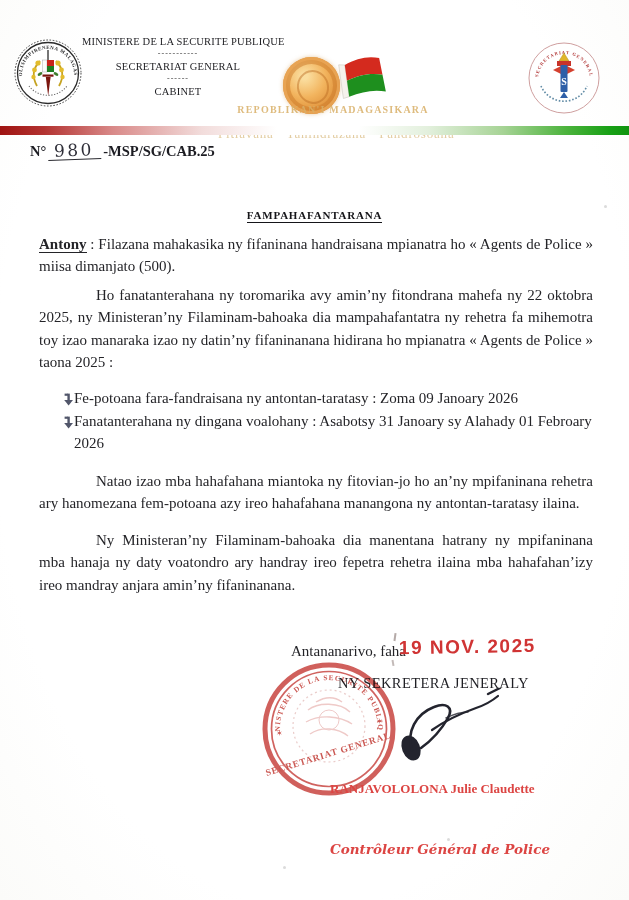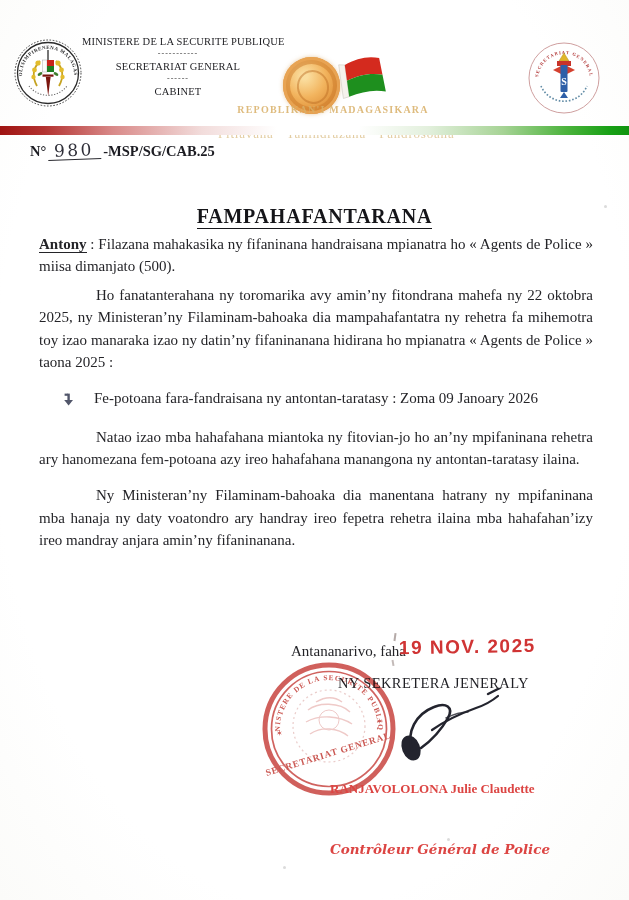--- a/index.html
+++ b/index.html
@@ -41,31 +41,31 @@
   
   .ref{position:absolute; left:30px; top:142px; display:flex; align-items:flex-end; font-weight:bold; font-size:14.5px; color:#1c1c22;}
   .ref-number{
     font-family:"DejaVu Serif", serif; font-weight:500; font-size:17px; letter-spacing:2.5px;
     color:#2e2e38; border-bottom:1.6px solid #2a2a30; padding:0 7px 1px 6px; margin:0 2px;
     transform:rotate(-2deg); line-height:16px;
   }
   
   .title-row{position:absolute; left:0; top:205px; width:629px; text-align:center;}
   .title-row span{
-    font-size:20px; font-weight:bold; letter-spacing:0.8px; color:#151519;
+    font-size:11px; font-weight:bold; letter-spacing:0.8px; color:#151519;
     border-bottom:1.8px solid #151519; padding-bottom:1px;
   }
   
   .body{position:absolute; left:35px; top:233px; width:558px; font-size:15px; line-height:22.4px; text-align:justify; color:#242428;}
   .body p{margin:0 0 14px 4px;}
   .body p.subject{margin-bottom:6px;}
   .body p.indent{text-indent:57px;}
   .subject-label{font-weight:bold; border-bottom:1.5px solid #242428;}
   ul.dates{list-style:none; margin:2px 0 16px 0; padding:0 0 0 28px;}
-  ul.dates li{display:flex; align-items:flex-start; gap:20px; line-height:22.2px; text-align:left;}
+  ul.dates li{display:flex; align-items:flex-start; gap:0; line-height:22.2px; text-align:left;}
   .arrow-ico{flex:0 0 auto; margin-top:6px;}
   
   .place{position:absolute; left:291px; top:643px; font-size:15px; color:#242428;}
   .date-stamp{
     position:absolute; left:399px; top:636px; font-family:"Liberation Sans", sans-serif;
     font-weight:bold; font-size:19px; letter-spacing:1.5px; color:#d03434; transform:rotate(-1deg);
     white-space:nowrap;
   }
   .date-tick{position:absolute; left:394px; top:633px; width:1.5px; height:8px; background:#b5aaa8; transform:rotate(8deg);}
   .date-tick2{position:absolute; left:392px; top:660px; width:1.5px; height:6px; background:#c3bab8; transform:rotate(-10deg);}
@@ -175,20 +175,28 @@
 
     <ul class="dates">
       <li>
         <svg class="arrow-ico" width="11" height="13" viewBox="0 0 11 13">
           <rect x="1.6" y="0.6" width="3.4" height="2.2" fill="#51566a"></rect>
           <rect x="4.4" y="0.6" width="2.4" height="7.2" fill="#51566a"></rect>
           <polygon points="1.2,7 10,7 5.6,12.6" fill="#51566a"></polygon>
         </svg>
         <span>Fe-potoana fara-fandraisana ny antontan-taratasy : Zoma 09 Janoary 2026</span>
       </li>
+      <li>
+        <svg class="arrow-ico" width="11" height="13" viewBox="0 0 11 13">
+          <rect x="1.6" y="0.6" width="3.4" height="2.2" fill="#51566a"></rect>
+          <rect x="4.4" y="0.6" width="2.4" height="7.2" fill="#51566a"></rect>
+          <polygon points="1.2,7 10,7 5.6,12.6" fill="#51566a"></polygon>
+        </svg>
+        <span>Fanatanterahana ny dingana voalohany : Asabotsy 31 Janoary sy Alahady 01 Febroary 2026</span>
+      </li>
     </ul>
 
     <p class="indent">Natao izao mba hahafahana miantoka ny fitovian-jo ho an’ny mpifaninana rehetra ary hanomezana fem-potoana azy ireo hahafahana manangona ny antontan-taratasy ilaina.</p>
     <p class="indent">Ny Ministeran’ny Filaminam-bahoaka dia manentana hatrany ny mpifaninana mba hanaja ny daty voatondro ary handray ireo fepetra rehetra ilaina mba hahafahan’izy ireo mandray anjara amin’ny fifaninanana.</p>
   </div>
 
   <div class="place">Antananarivo, faha</div>
   <div class="date-tick"></div>
   <div class="date-tick2"></div>
   <div class="date-stamp">19 NOV. 2025</div>

